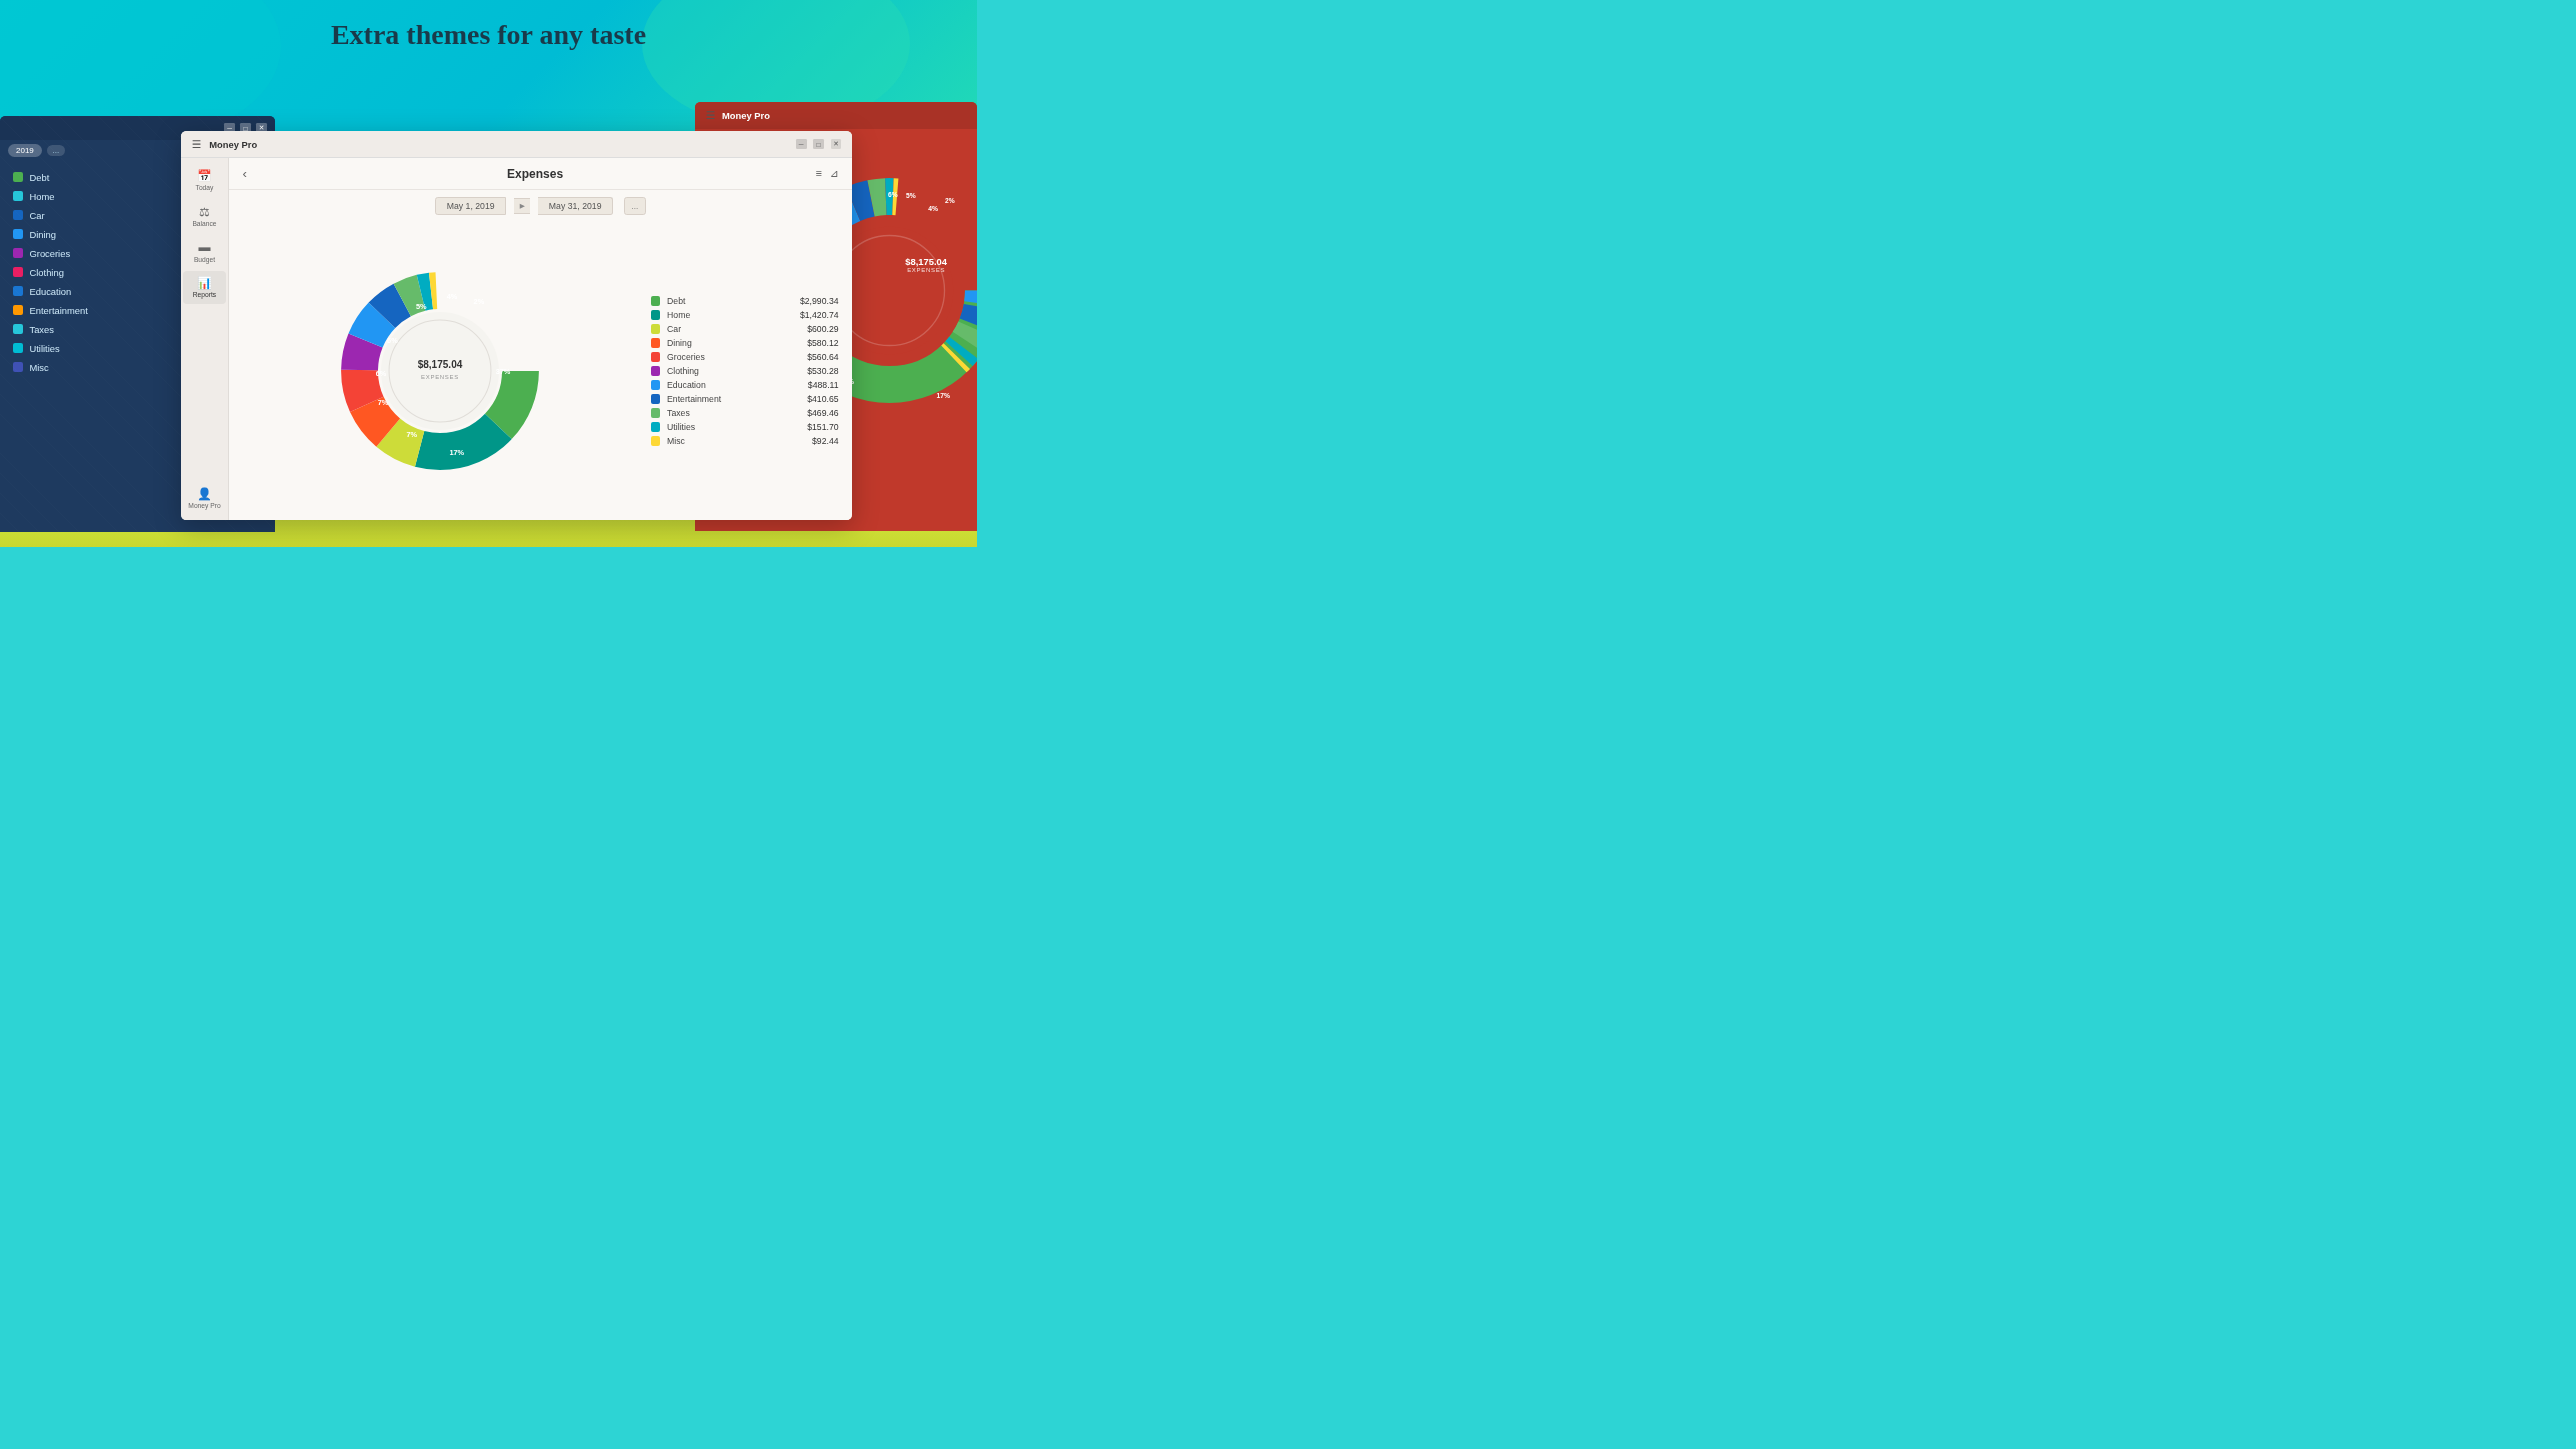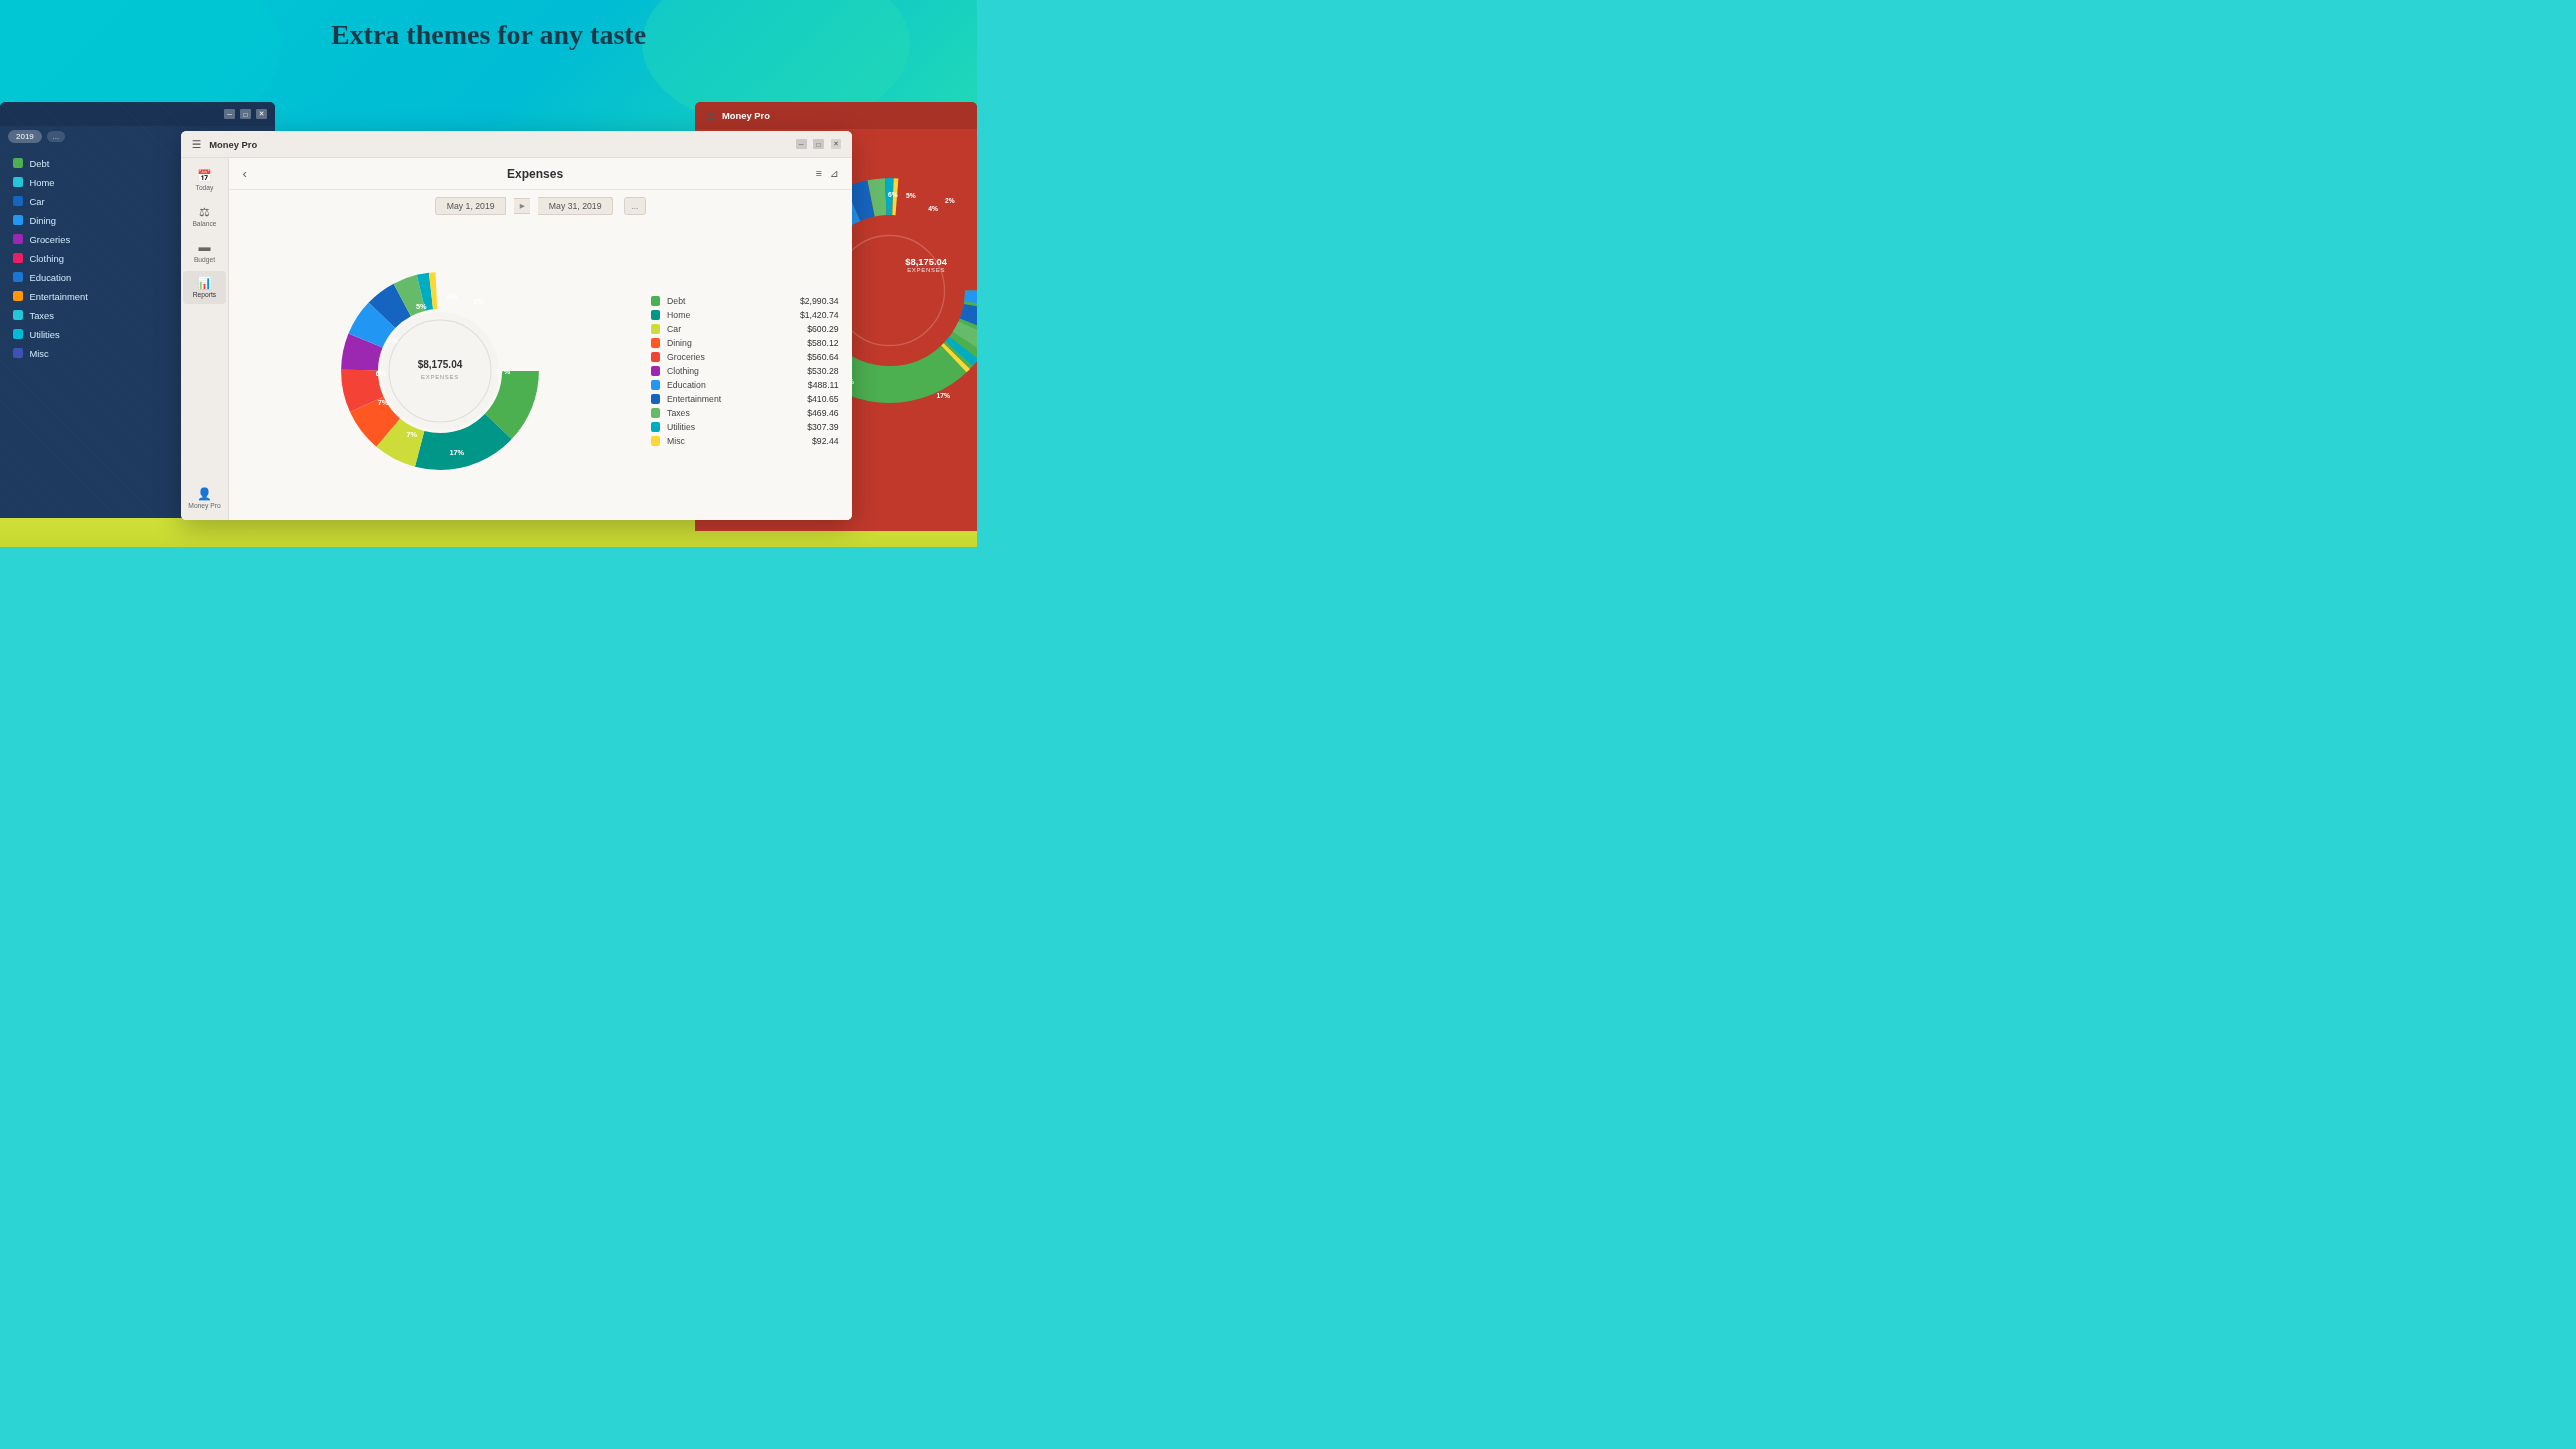--- a/index.html
+++ b/index.html
@@ -46,21 +46,21 @@
       font-weight: 700;
       color: #1a3a4a;
       white-space: nowrap;
       z-index: 10;
       font-family: Liberation Serif, serif;
     }
 
     
     .window-left {
       position: absolute;
-      top: 102px;
+      top: 116px;
       left: 0;
       width: 275px;
       height: 416px;
       background: #1e3a5f;
       border-radius: 5.4px 5.4px 0 0;
       z-index: 5;
       overflow: hidden;
     }
     .window-left .titlebar {
       display: flex;
@@ -677,21 +677,21 @@
     <span class="legend-value">$410.65</span>
   </div>
             <div class="legend-item">
     <div class="legend-dot" style="background:#66bb6a"></div>
     <span class="legend-name">Taxes</span>
     <span class="legend-value">$469.46</span>
   </div>
             <div class="legend-item">
     <div class="legend-dot" style="background:#00acc1"></div>
     <span class="legend-name">Utilities</span>
-    <span class="legend-value">$307.39</span>
+    <span class="legend-value">$151.70</span>
   </div>
             <div class="legend-item">
     <div class="legend-dot" style="background:#fdd835"></div>
     <span class="legend-name">Misc</span>
     <span class="legend-value">$92.44</span>
   </div>
           </div>
       </div>
     </div>
   </div>

